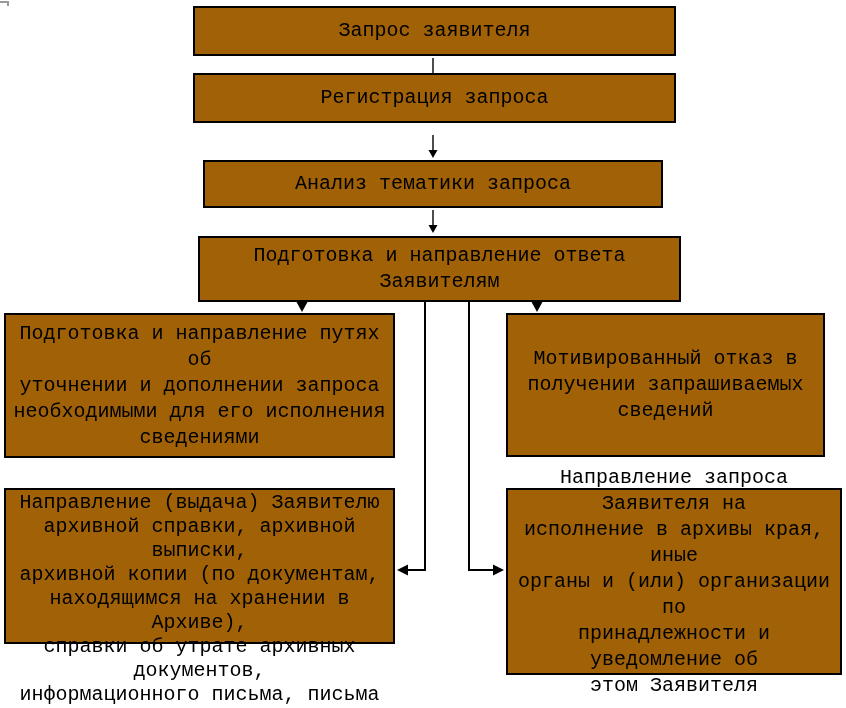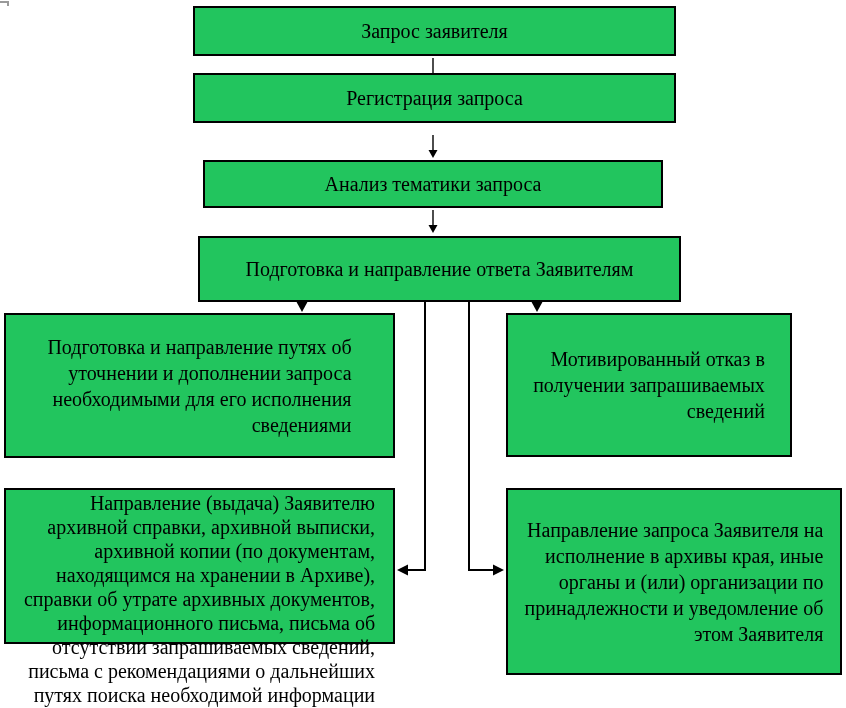--- a/index.html
+++ b/index.html
@@ -9,37 +9,38 @@
     width: 846px;
     height: 708px;
     background: #ffffff;
     font-family: "Liberation Serif", "DejaVu Serif", serif;
     color: #000000;
     overflow: hidden;
   }
   .flow-box {
     position: absolute;
     border: 2px solid #000000;
-    background: #22c55e;
+    background: #a16207;
     display: flex;
     align-items: center;
     justify-content: center;
-    text-align: right;
+    text-align: center;
     font-size: 20px;
     line-height: 26px;
     white-space: pre-line;
+    font-family: Liberation Mono, monospace;
   }
   
   .box-request        { left: 193px; top: 6px;   width: 483px; height: 50px; }
   .box-registration   { left: 193px; top: 73px;  width: 483px; height: 50px; }
   .box-analysis       { left: 203px; top: 160px; width: 460px; height: 48px; }
   .box-preparation    { left: 198px; top: 236px; width: 483px; height: 66px; }
   
   .box-clarify        { left: 4px;   top: 313px; width: 391px; height: 145px; }
-  .box-refusal        { left: 506px; top: 313px; width: 286px; height: 144px; }
+  .box-refusal        { left: 506px; top: 313px; width: 319px; height: 144px; }
   .box-issue          { left: 4px;   top: 488px; width: 391px; height: 156px;
                         align-items: flex-start; line-height: 24px; padding: 1px 4px; }
   .box-forward        { left: 506px; top: 488px; width: 336px; height: 187px; }
   .connector-layer {
     position: absolute;
     left: 0; top: 0;
     width: 846px; height: 708px;
     pointer-events: none;
   }
   .corner-mark {

